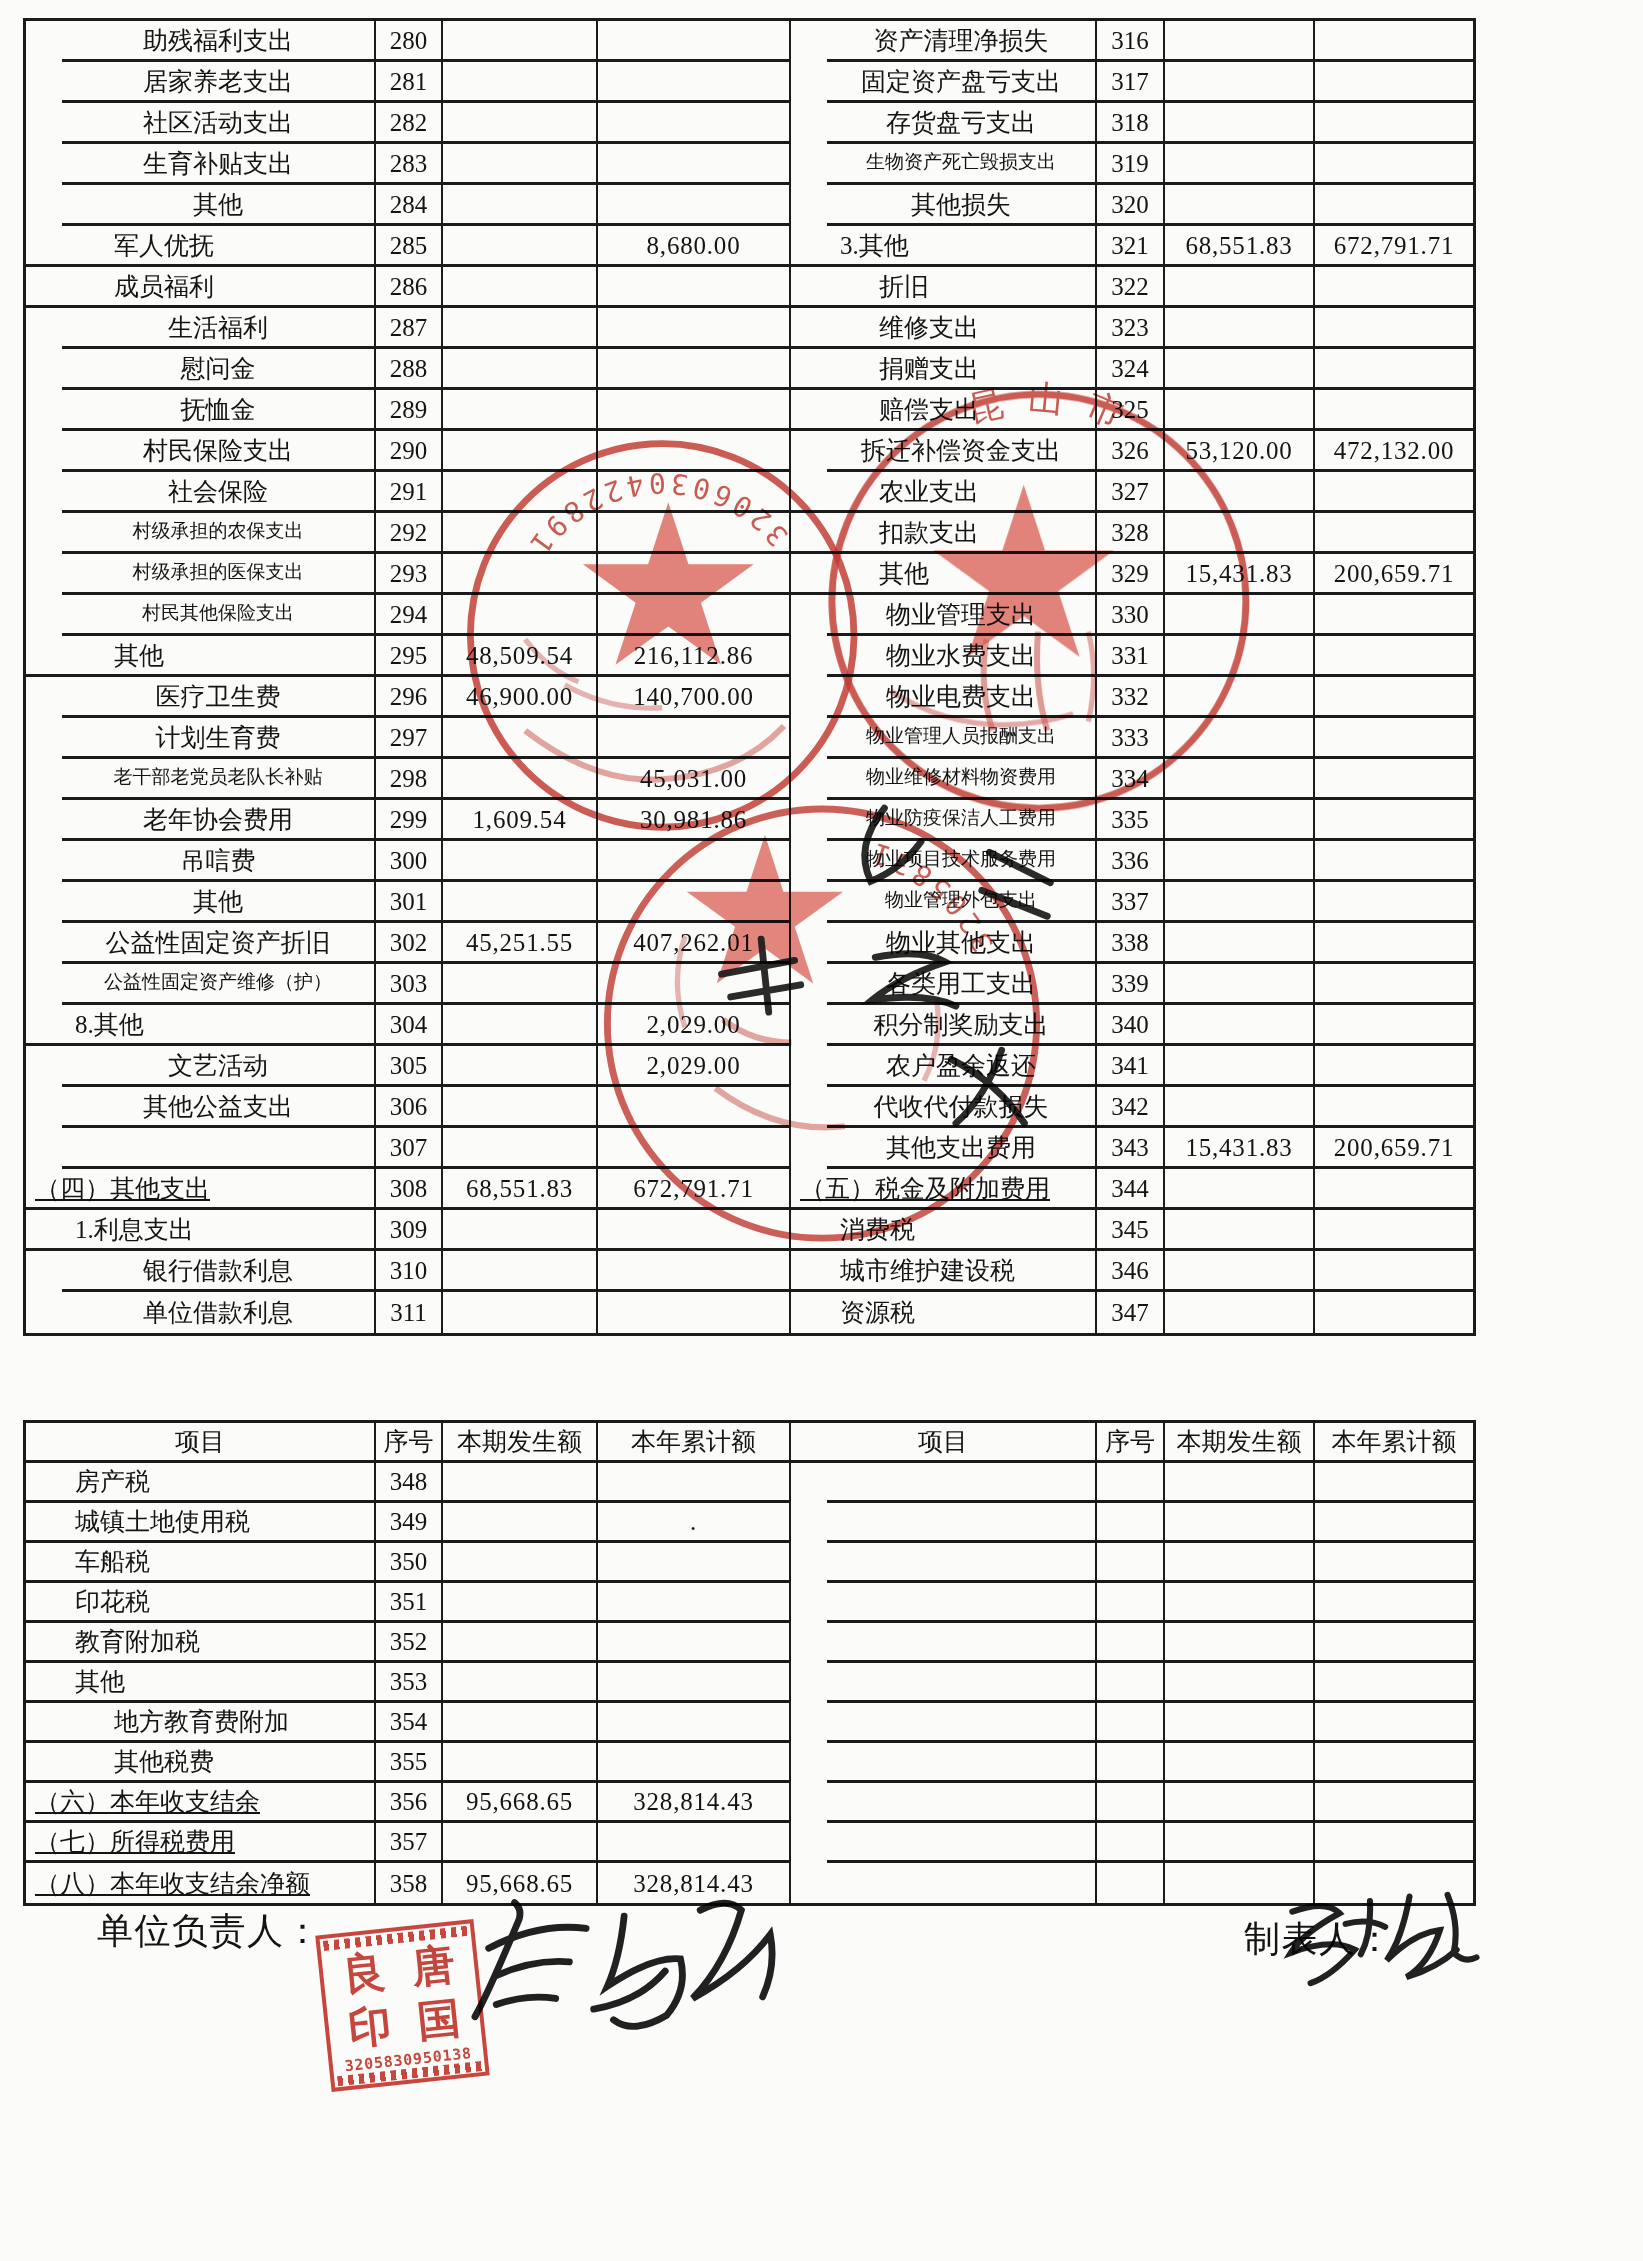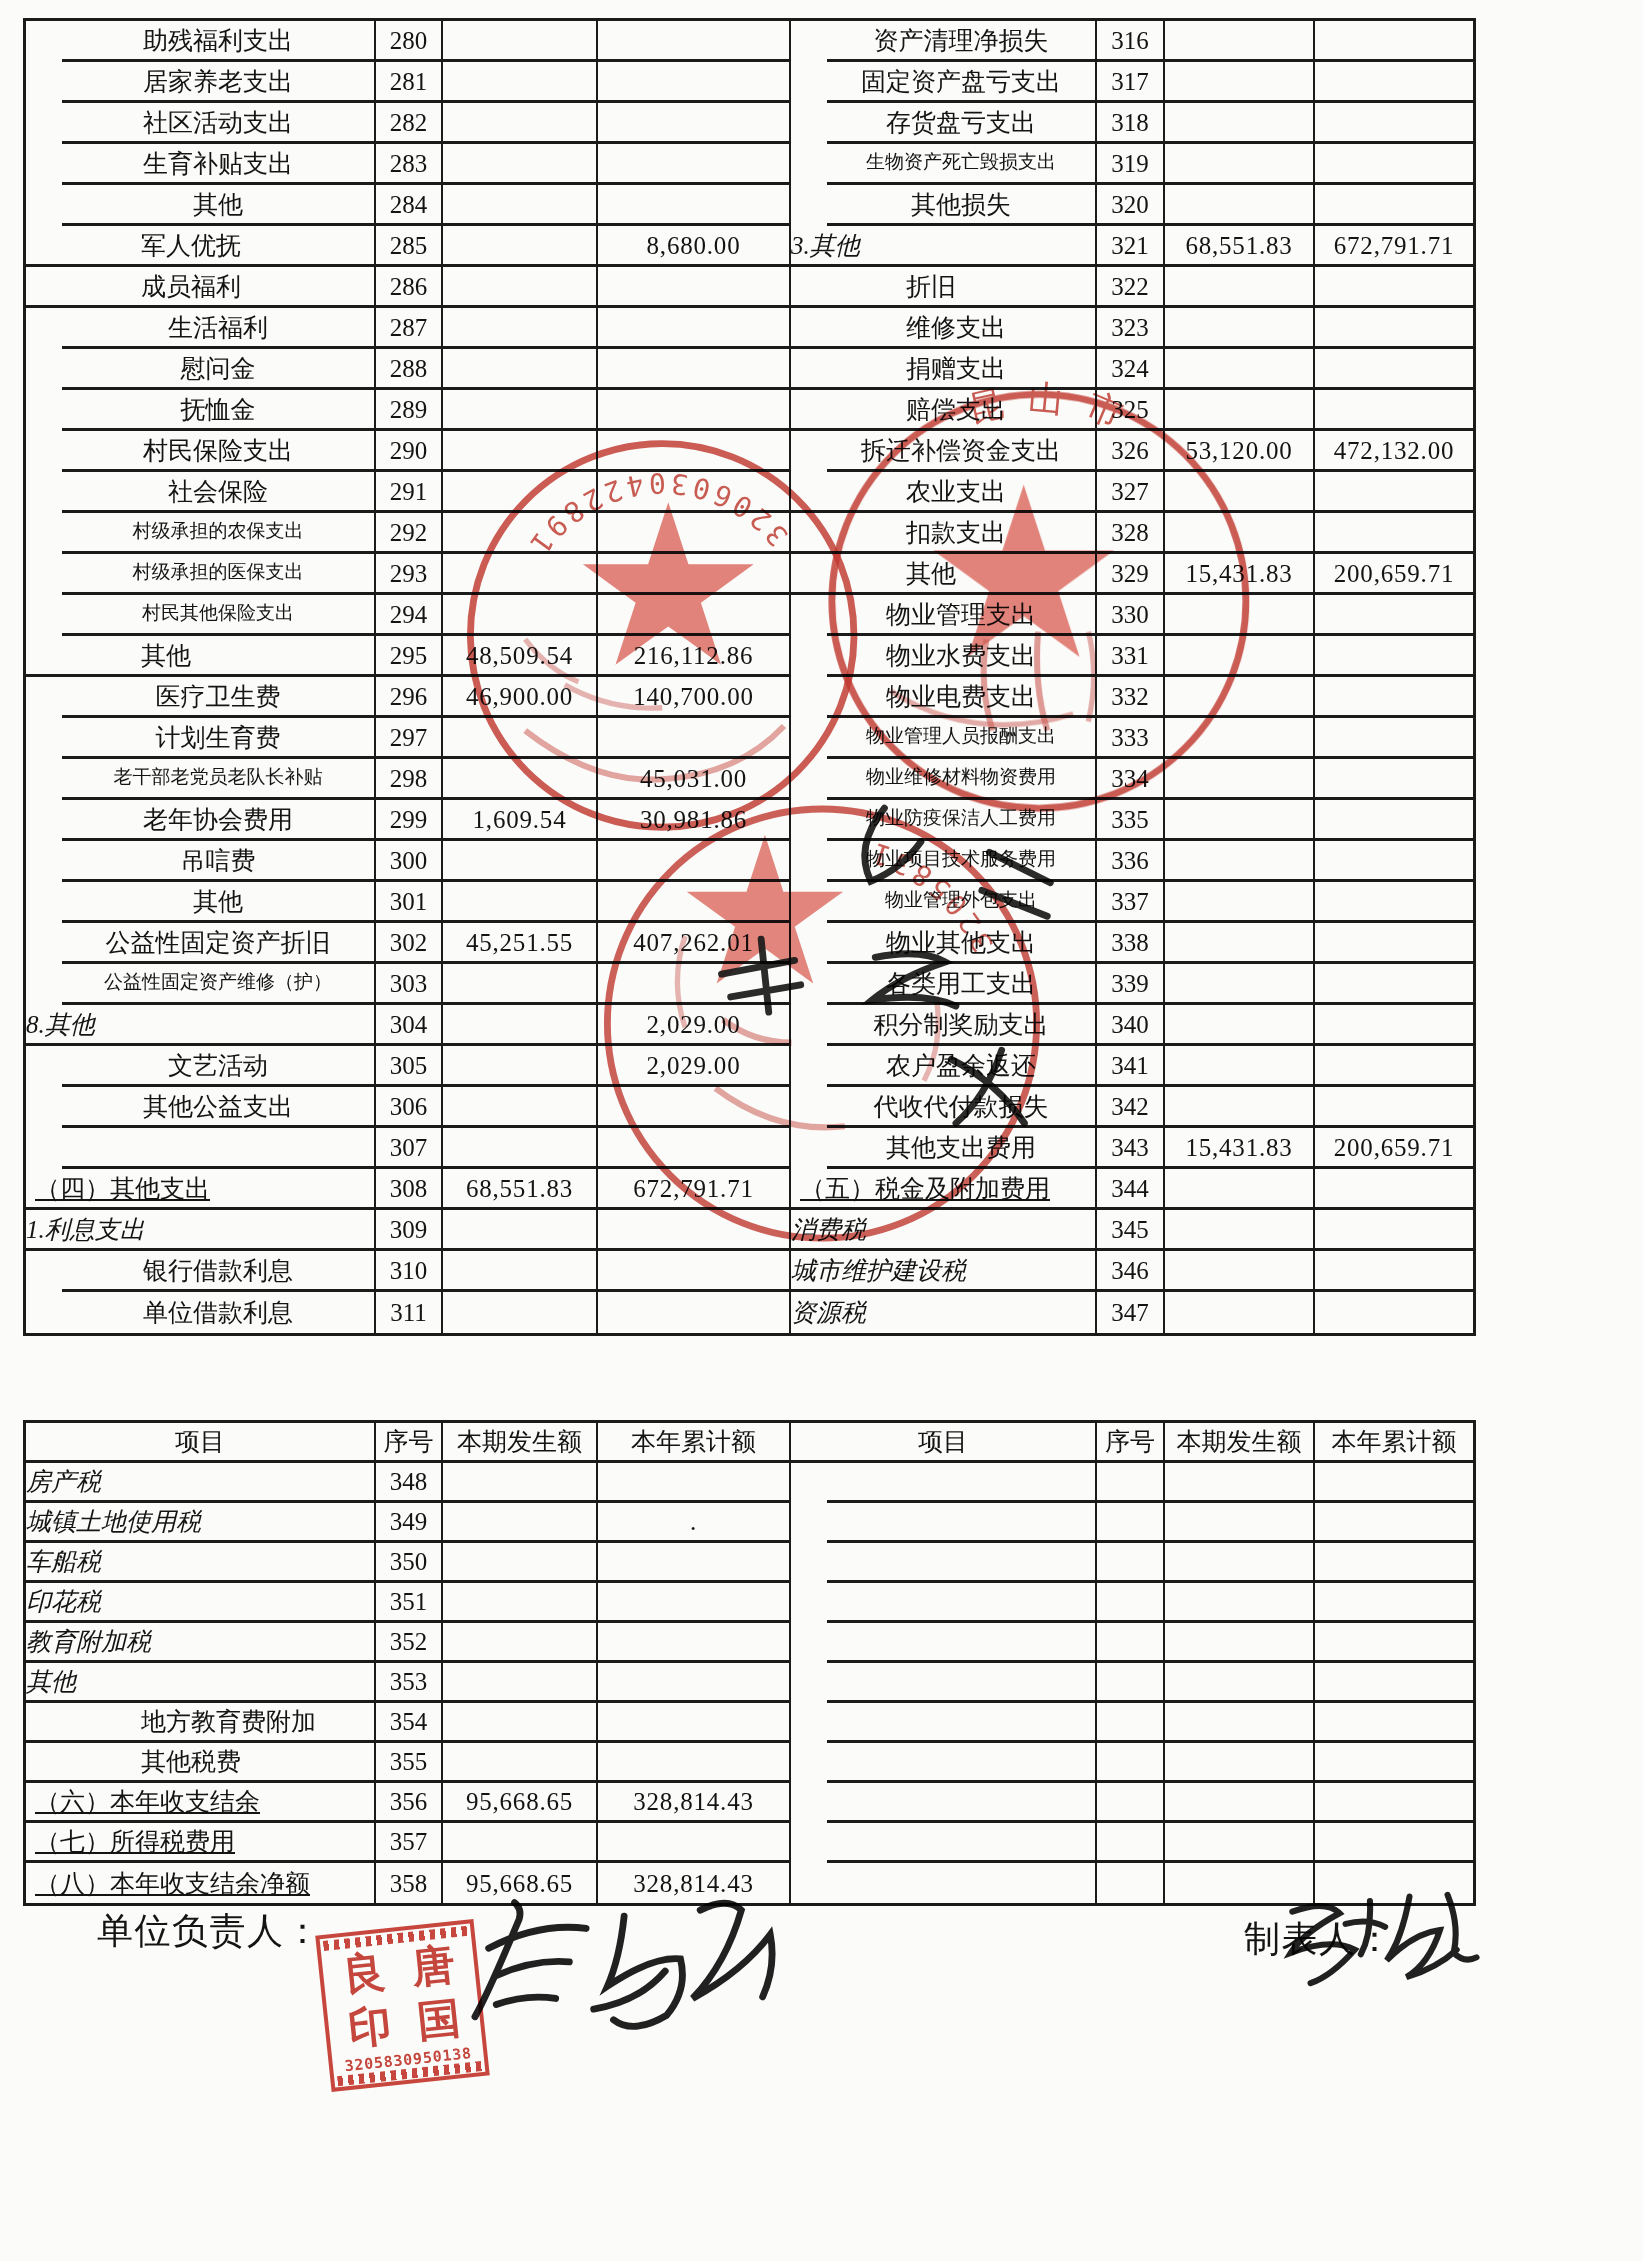--- a/index.html
+++ b/index.html
@@ -19,22 +19,22 @@
   .cell{
     display:flex;align-items:center;
     border-right:2.3px solid #1b1b1b;border-bottom:3.8px solid #1b1b1b;
     overflow:hidden;white-space:nowrap;
     font-size:25px;line-height:1;
   }
   .tbl > .cell:nth-child(8n){border-right:none;}
   .tbl > .cell:nth-last-child(-n+8){border-bottom:none;}
   .cell.c{justify-content:center;text-align:right;margin-left:36px;}
   .cell.l0{padding-left:9px;text-decoration:underline;}
-  .cell.l1{font-style:italic;}
-  .cell.l2{padding-left:115px;}
+  .cell.l1{padding-left:49px;}
+  .cell.l2{padding-left:88px;}
   .cell.sm{font-size:19px;font-family:Liberation Mono, monospace;}
   .cell.num{justify-content:center;}
   .cell.val{justify-content:center;font-family:"Liberation Serif","DejaVu Serif",serif;letter-spacing:0.8px;}
   .cell.hdr{justify-content:center;font-size:25px;}
   .footer-label{position:absolute;font-size:36px;letter-spacing:1.5px;}
   #footer-left{left:97px;top:1907px;}
   #footer-right{left:1244px;top:1915px;}
   
   #square-seal{
     position:absolute;left:323px;top:1927px;width:151px;height:149px;

